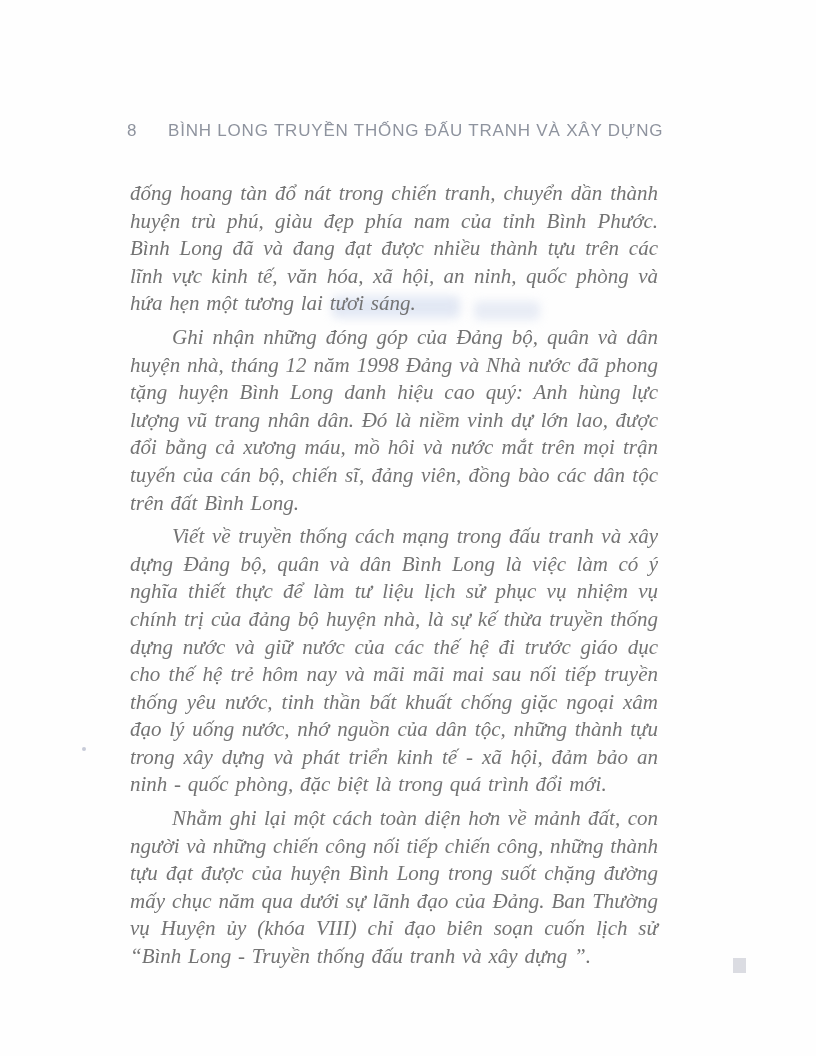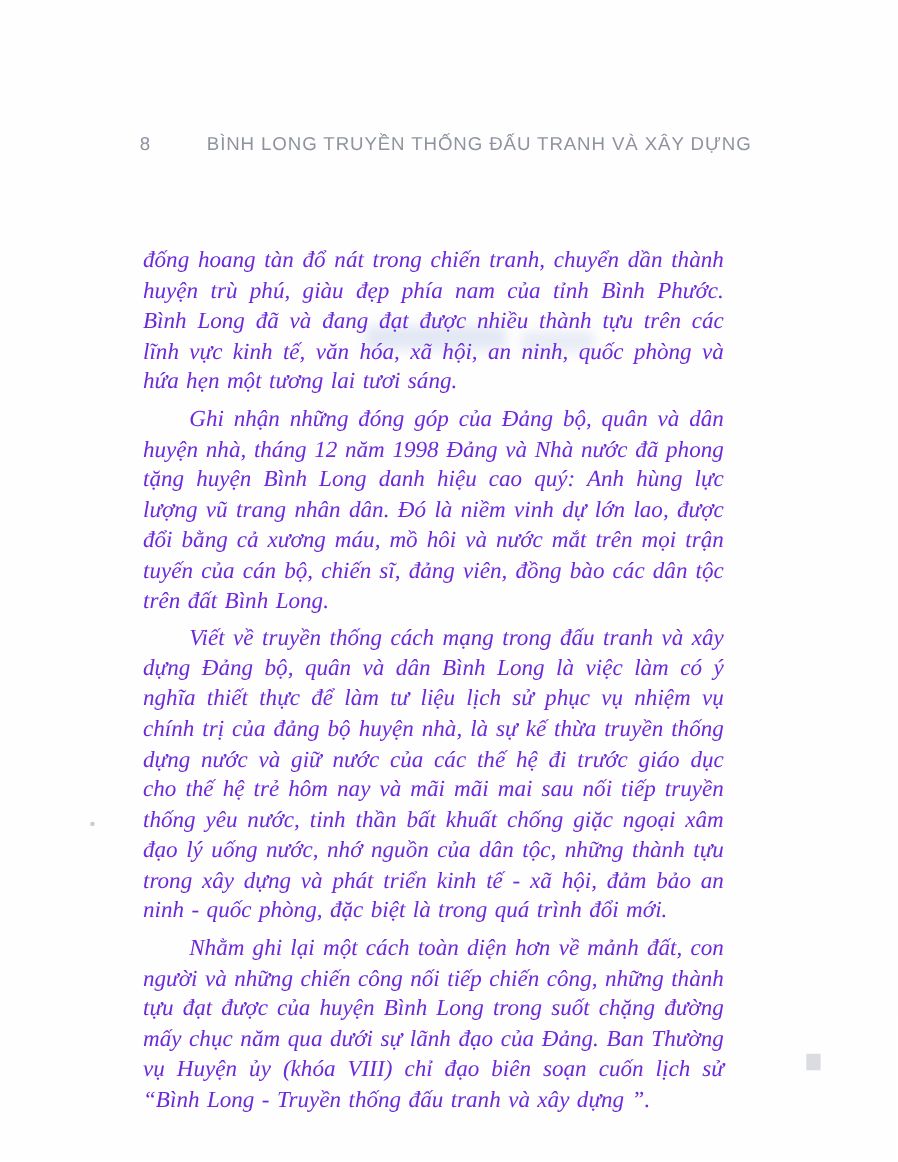--- a/index.html
+++ b/index.html
@@ -24,34 +24,32 @@
     color: #8e939e;
     font-weight: 400;
   }
   .page-number {
     width: 41px;
     flex: 0 0 41px;
   }
   .running-title {
     flex: 1;
     white-space: nowrap;
-    margin-left: 20px;
   }
   .page-body {
     position: absolute;
     top: 180px;
     left: 130px;
     width: 528px;
-    color: #6d28d9;
+    color: #737373;
     font-style: italic;
     font-size: 21px;
     line-height: 27.6px;
     text-align: justify;
     word-spacing: 1.5px;
-    margin-top: 43px;
   }
   .page-body p {
     margin: 0 0 6px 0;
   }
   .page-body p.indent {
     text-indent: 42px;
   }
   .bold-seg {
     font-weight: normal;
   }

